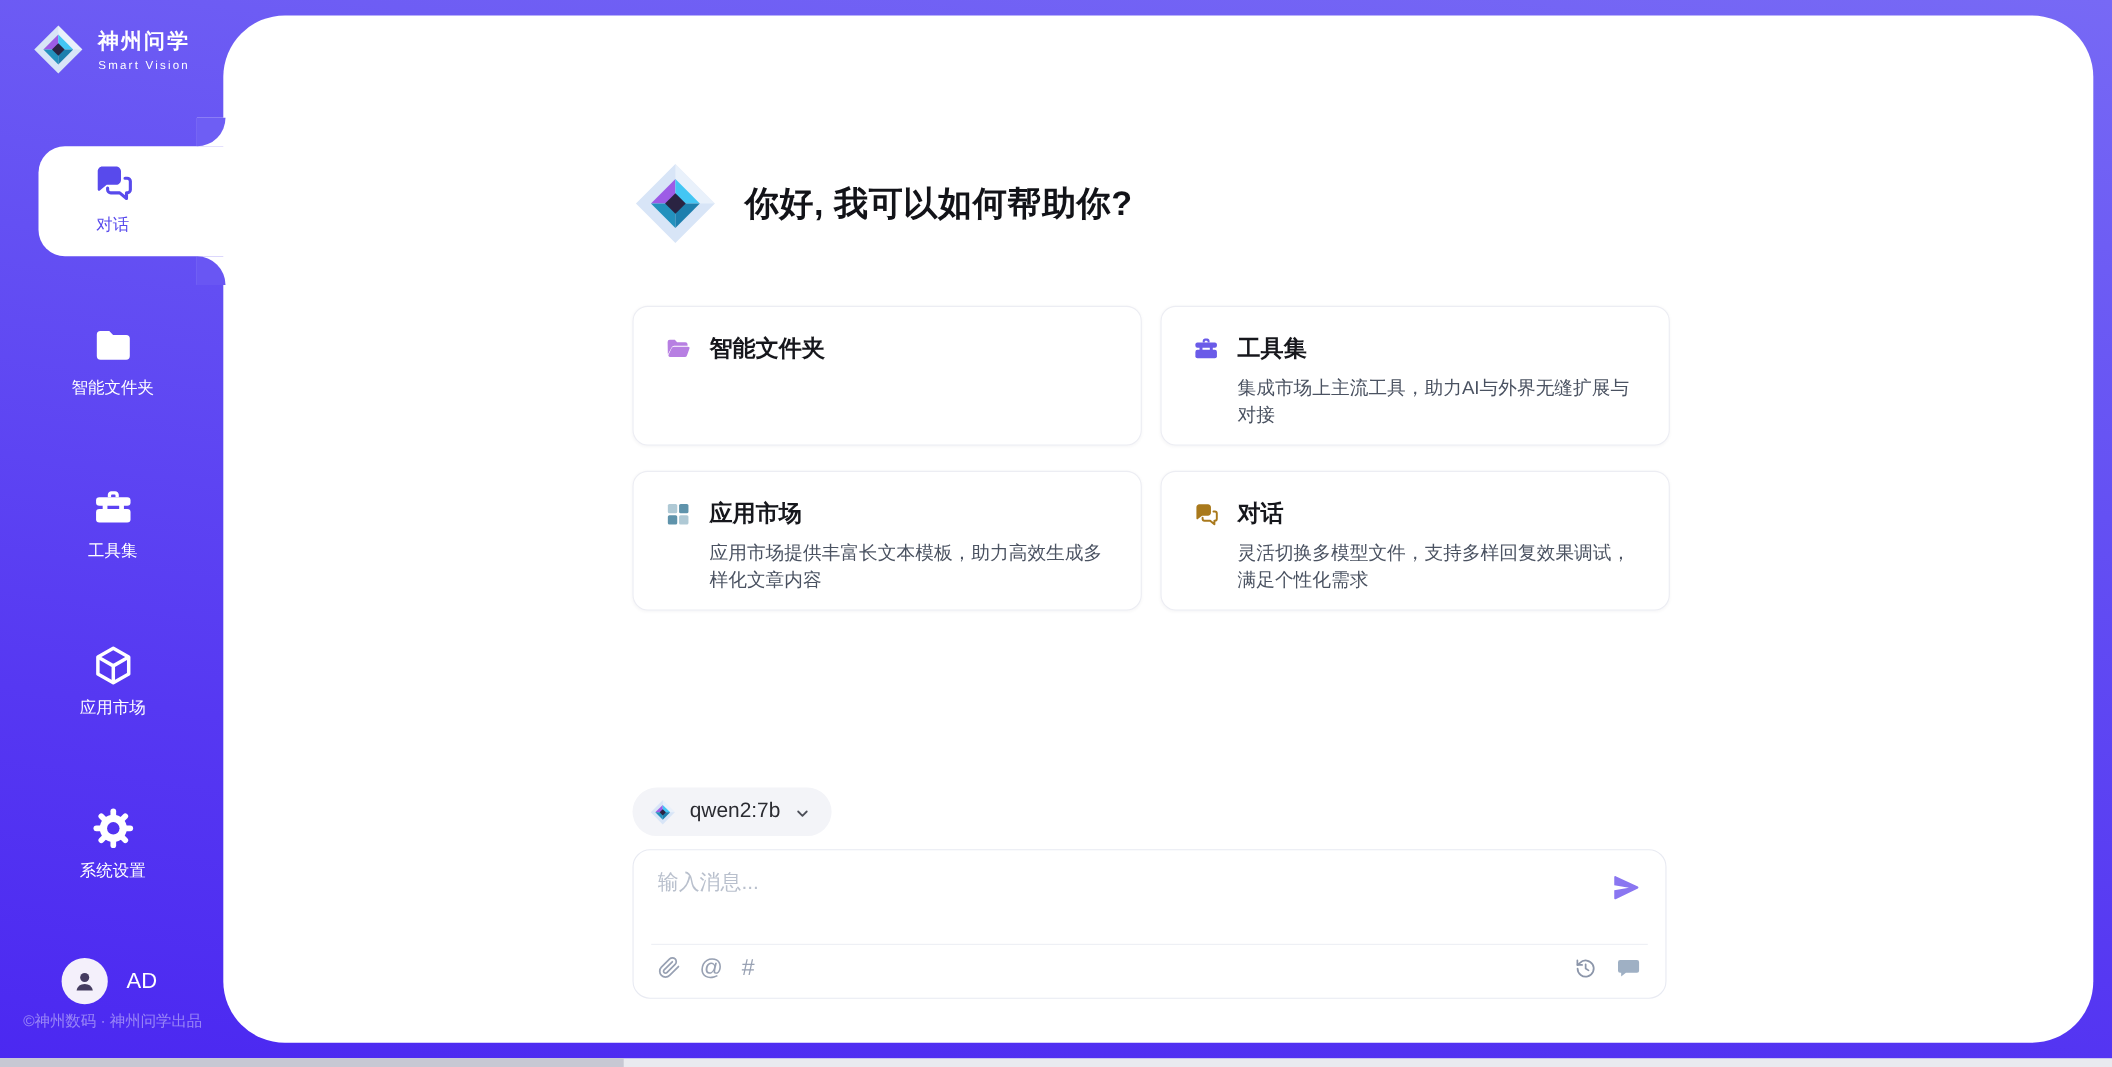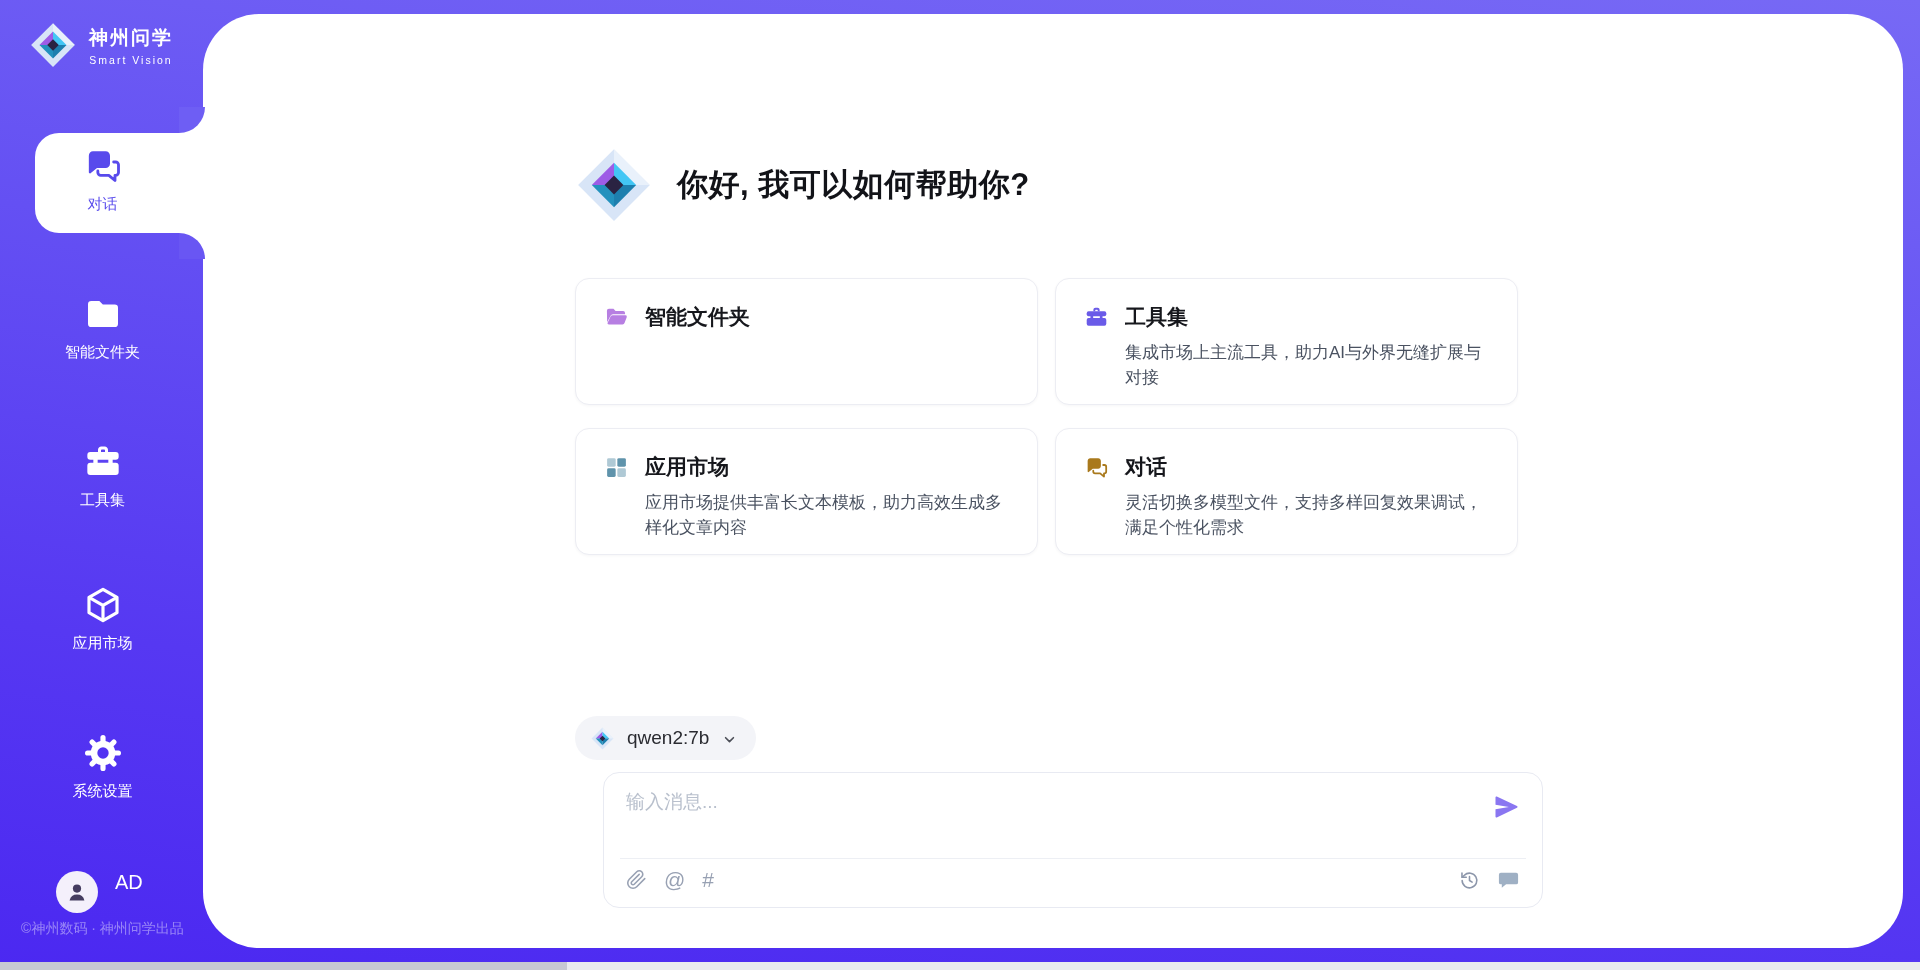--- a/index.html
+++ b/index.html
@@ -29,21 +29,21 @@
   .fillet.top { top:107px; } .fillet.top::after { background:#6E5EF4; border-radius:0 0 26px 0; }
   .fillet.bot { top:233px; } .fillet.bot::after { background:#6956F3; border-radius:0 26px 0 0; }
 
   .nav-item { position:absolute; left:0; width:205px; display:flex; flex-direction:column;
               align-items:center; gap:9px; color:#fff; z-index:2; cursor:pointer; }
   .nav-item .nav-icon { width:40px; height:40px; }
   .nav-item .nav-label { font-size:15px; }
   .nav-item.active { color:#584AEC; }
   .ni-1 { top:146px; } .ni-2 { top:294px; } .ni-3 { top:442px; } .ni-4 { top:585px; } .ni-5 { top:733px; }
 
-  .user { position:absolute; left:56px; top:871px; display:flex; align-items:flex-start; gap:17px; z-index:2; }
+  .user { position:absolute; left:56px; top:871px; display:flex; align-items:center; gap:17px; z-index:2; }
   .avatar { width:42px; height:42px; border-radius:50%; background:#f4f0fb; display:flex;
             align-items:center; justify-content:center; color:#453c60; }
   .avatar svg { width:24px; height:24px; }
   .user-name { color:#fff; font-size:20px; }
 
   .side-footer { position:absolute; left:0; top:920px; width:205px; text-align:center;
                  color:rgba(255,255,255,.42); font-size:14px; z-index:2; }
 
   
   .greeting { position:absolute; left:573px; top:144px; display:flex; align-items:center; gap:22px; }
@@ -59,21 +59,21 @@
   .card-title { font-size:21px; font-weight:bold; color:#16171c; }
   .card-desc { margin-left:41px; margin-top:9px; font-size:17px; color:#4a5261; line-height:25px; }
 
   .model-pill { position:absolute; left:575px; top:716px; height:44px; background:#f3f4f8;
                 border-radius:22px; display:flex; align-items:center; gap:12px;
                 padding:0 18px 0 15px; cursor:pointer; }
   .model-pill .pill-logo { width:25px; height:25px; }
   .model-label { font-size:19px; color:#2a2b31; }
   .model-chevron { width:17px; height:17px; color:#4c4f58; margin-top:2px; }
 
-  .composer { position:absolute; left:603px; top:772px; width:940px; height:136px;
+  .composer { position:absolute; left:575px; top:772px; width:940px; height:136px;
               background:#fff; border:1px solid #e8eaf2; border-radius:16px;padding-left:26px; }
   .composer textarea { position:absolute; left:22px; top:16px; width:855px; height:58px;
               border:none; outline:none; resize:none; font-size:19px; color:#333;
               font-family:"Liberation Sans","DejaVu Sans",sans-serif; background:transparent; }
   .composer textarea::placeholder { color:#b9c0cd; }
   .comp-divider { position:absolute; left:16px; right:16px; top:85px; height:1px; background:#edeff4; }
   .tools-left { position:absolute; left:22px; top:96px; display:flex; align-items:center;
                 gap:17px; color:#98a1b3; }
   .tools-left svg { width:21px; height:21px; cursor:pointer; }
   .tool-glyph { font-size:21px; line-height:21px; cursor:pointer; }

